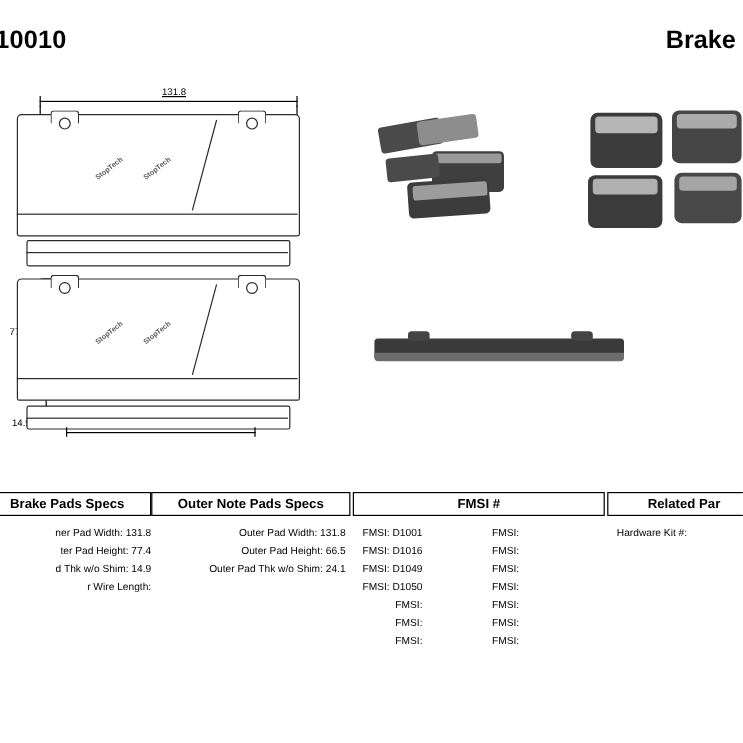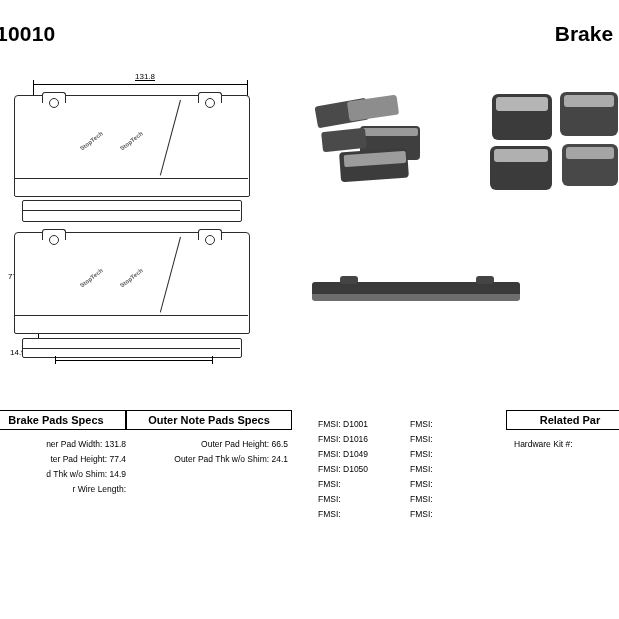--- a/index.html
+++ b/index.html
@@ -210,28 +210,30 @@
       <div class="rowtext right-al">ner Pad Width: 131.8</div>
       <div class="rowtext right-al">ter Pad Height: 77.4</div>
       <div class="rowtext right-al">d Thk w/o Shim: 14.9</div>
       <div class="rowtext right-al">r Wire Length:</div>
     </div>
   </div>
 
   <div class="tbl-sect" style="left:126px; top:0; width:166px;">
     <div class="tbl-head">Outer Note Pads Specs</div>
     <div style="padding-top:7px; padding-right:4px;">
+      <div class="rowtext right-al">Outer Pad Width: 131.8</div>
       <div class="rowtext right-al">Outer Pad Height: 66.5</div>
       <div class="rowtext right-al">Outer Pad Thk w/o Shim: 24.1</div>
     </div>
   </div>
 
   <div class="tbl-sect" style="left:294px; top:0; width:210px;">
+    <div class="tbl-head">FMSI #</div>
     <div style="position:relative; padding-top:7px;">
-      <div style="position:absolute; left:24px; top:7px;">
+      <div style="position:absolute; left:8px; top:7px;text-align:right;">
         <div class="rowtext">FMSI:  D1001</div>
         <div class="rowtext">FMSI:  D1016</div>
         <div class="rowtext">FMSI:  D1049</div>
         <div class="rowtext">FMSI:  D1050</div>
         <div class="rowtext">FMSI:</div>
         <div class="rowtext">FMSI:</div>
         <div class="rowtext">FMSI:</div>
       </div>
       <div style="position:absolute; left:116px; top:7px;">
         <div class="rowtext">FMSI:</div>

